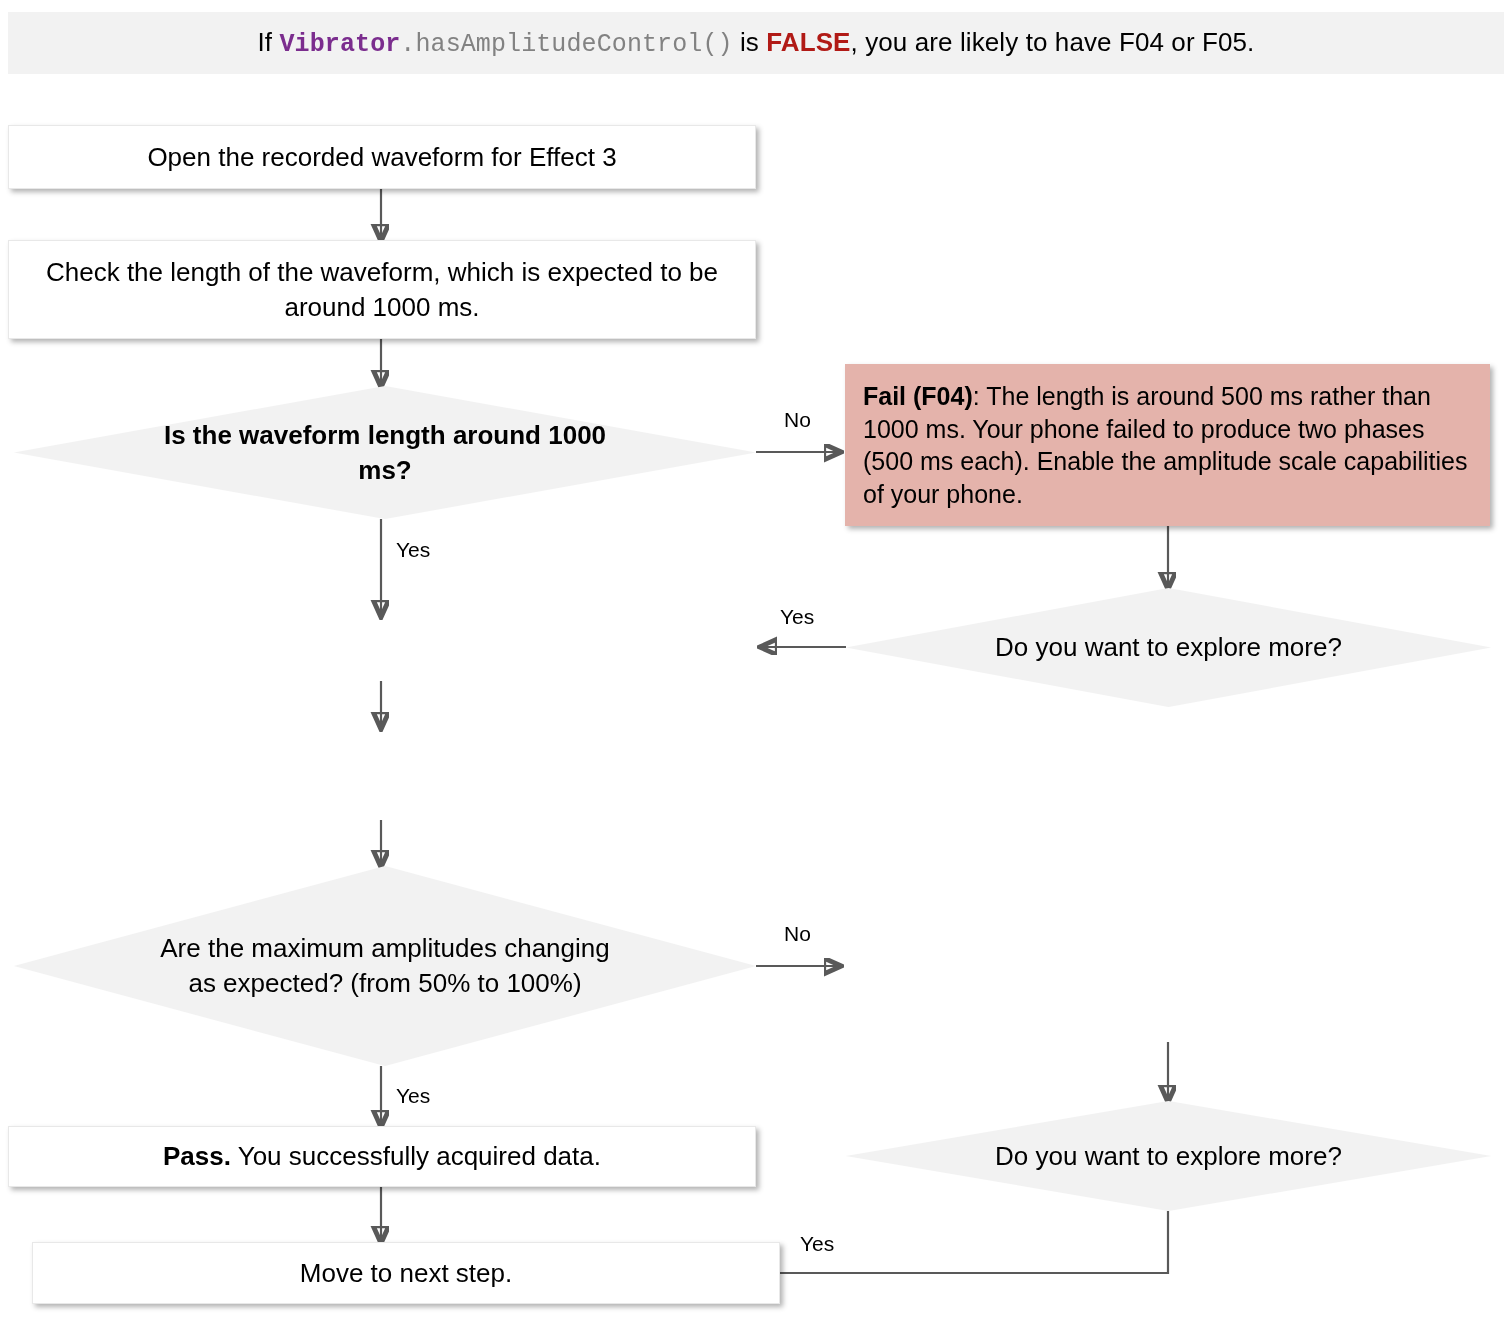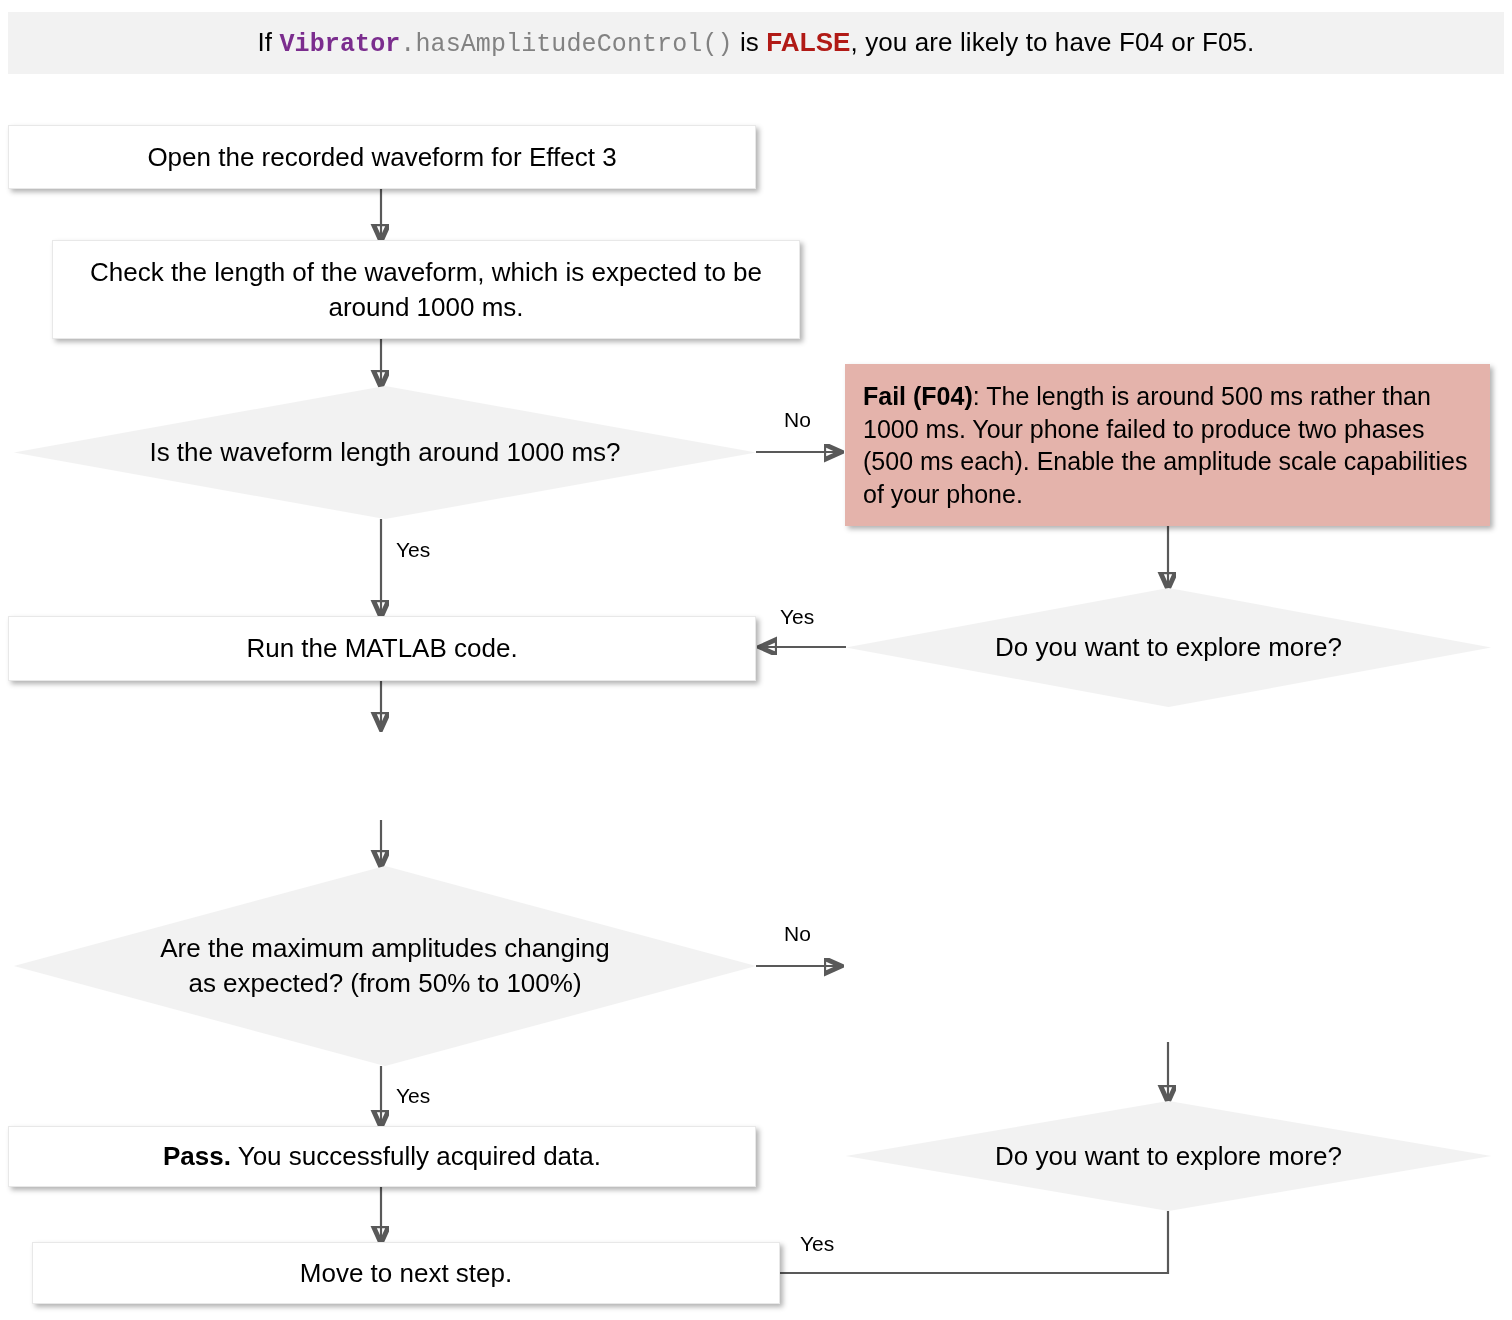--- a/index.html
+++ b/index.html
@@ -170,32 +170,29 @@
     
     <line x1="381" y1="1183" x2="381" y2="1238" marker-end="url(#arrowhead)"></line>
      next_step (down then left) --&gt;
     <path d="M1168,1207 L1168,1269 L761,1269" marker-end="url(#arrowhead)"></path>
   </svg>
 
   <div class="node proc" style="left:8px; top:121px; width:748px; height:64px;">
     <span>Open the recorded waveform for Effect 3</span>
   </div>
 
-  <div class="node proc" style="left:8px; top:236px; width:748px; height:99px;margin-left:44px;">
+  <div class="node proc" style="left:8px; top:236px; width:748px; height:99px;">
     <span>Check the length of the waveform, which is expected to be around 1000 ms.</span>
   </div>
 
-  <div class="diamond-wrap" style="left:14px; top:382px; width:742px; height:133px;">
+  <div class="diamond-wrap" style="left:14px; top:382px; width:742px; height:133px;font-weight:bold;">
     <div class="diamond-shape"></div>
     <div class="diamond-label">Is the waveform length around 1000 ms?</div>
   </div>
 
-  <div class="node proc" style="left:8px; top:612px; width:748px; height:65px;">
-    <span>Run the MATLAB code.</span>
-  </div>
 
 
   <div class="diamond-wrap" style="left:14px; top:862px; width:742px; height:200px;justify-content:center;">
     <div class="diamond-shape"></div>
     <div class="diamond-label">Are the maximum amplitudes changing as expected? (from 50% to 100%)</div>
   </div>
 
   <div class="node proc" style="left:8px; top:1122px; width:748px; height:61px;">
     <span><span class="b">Pass.</span><span> You successfully acquired data.</span></span>
   </div>

